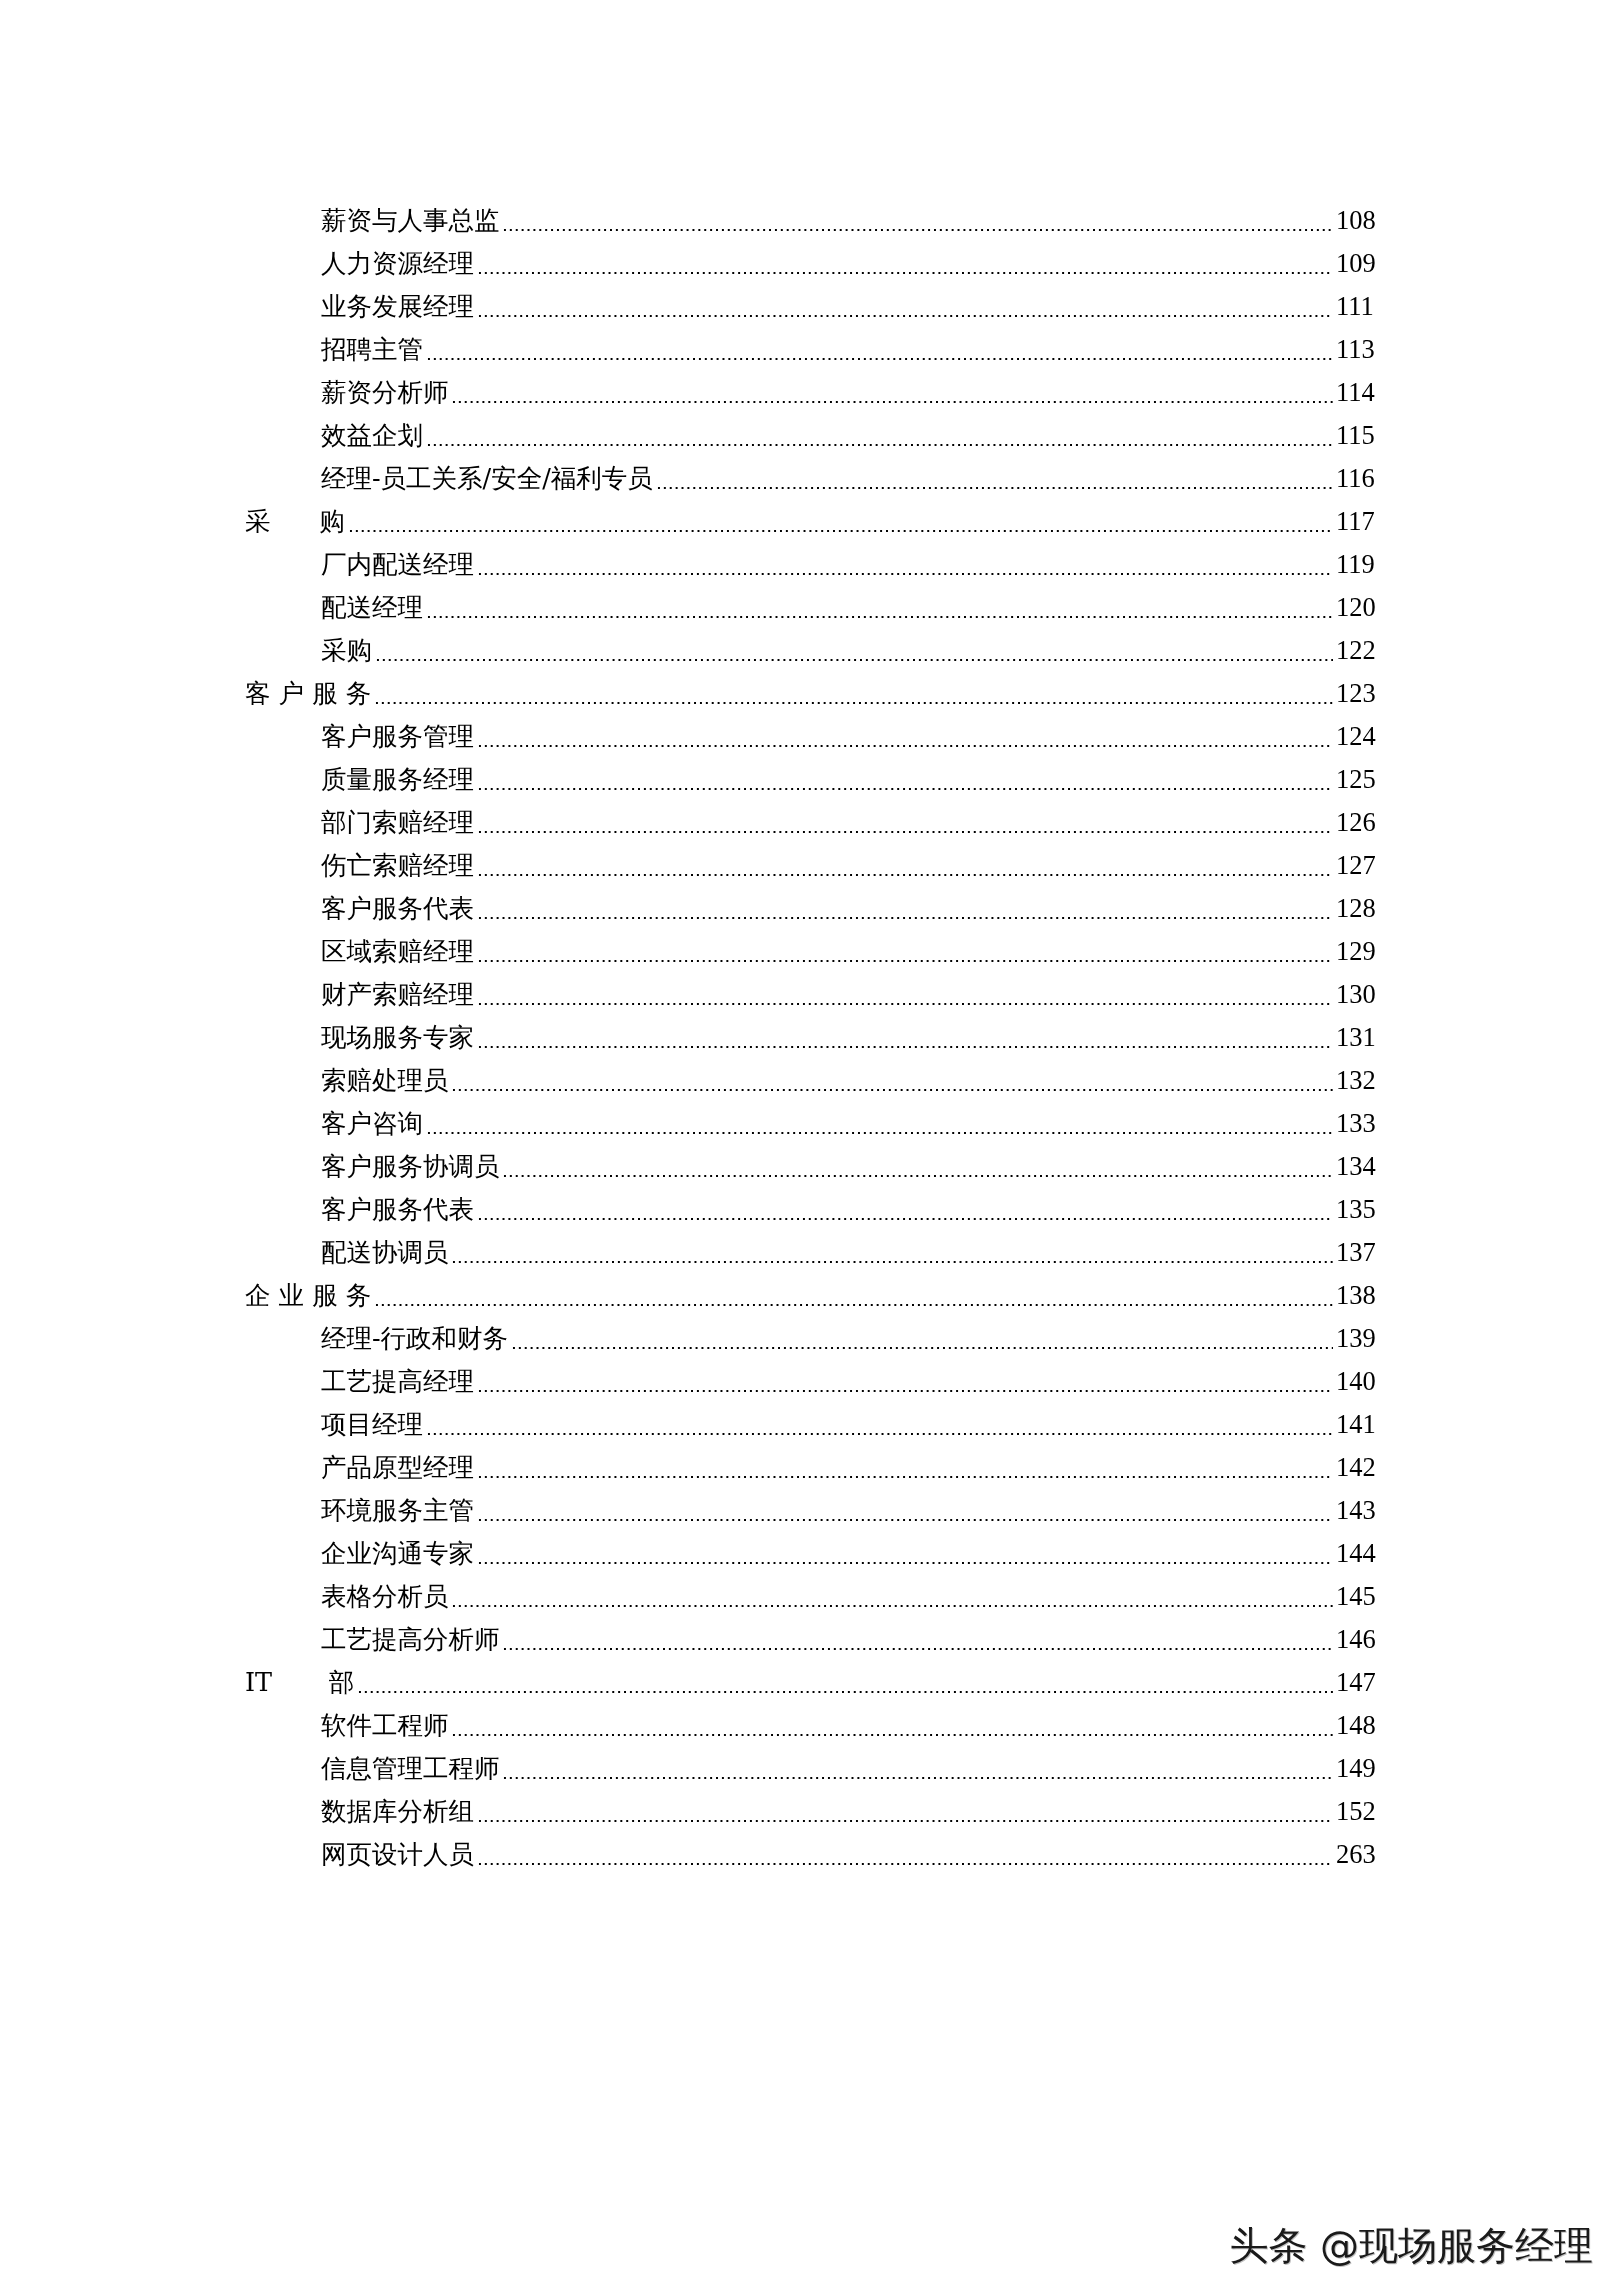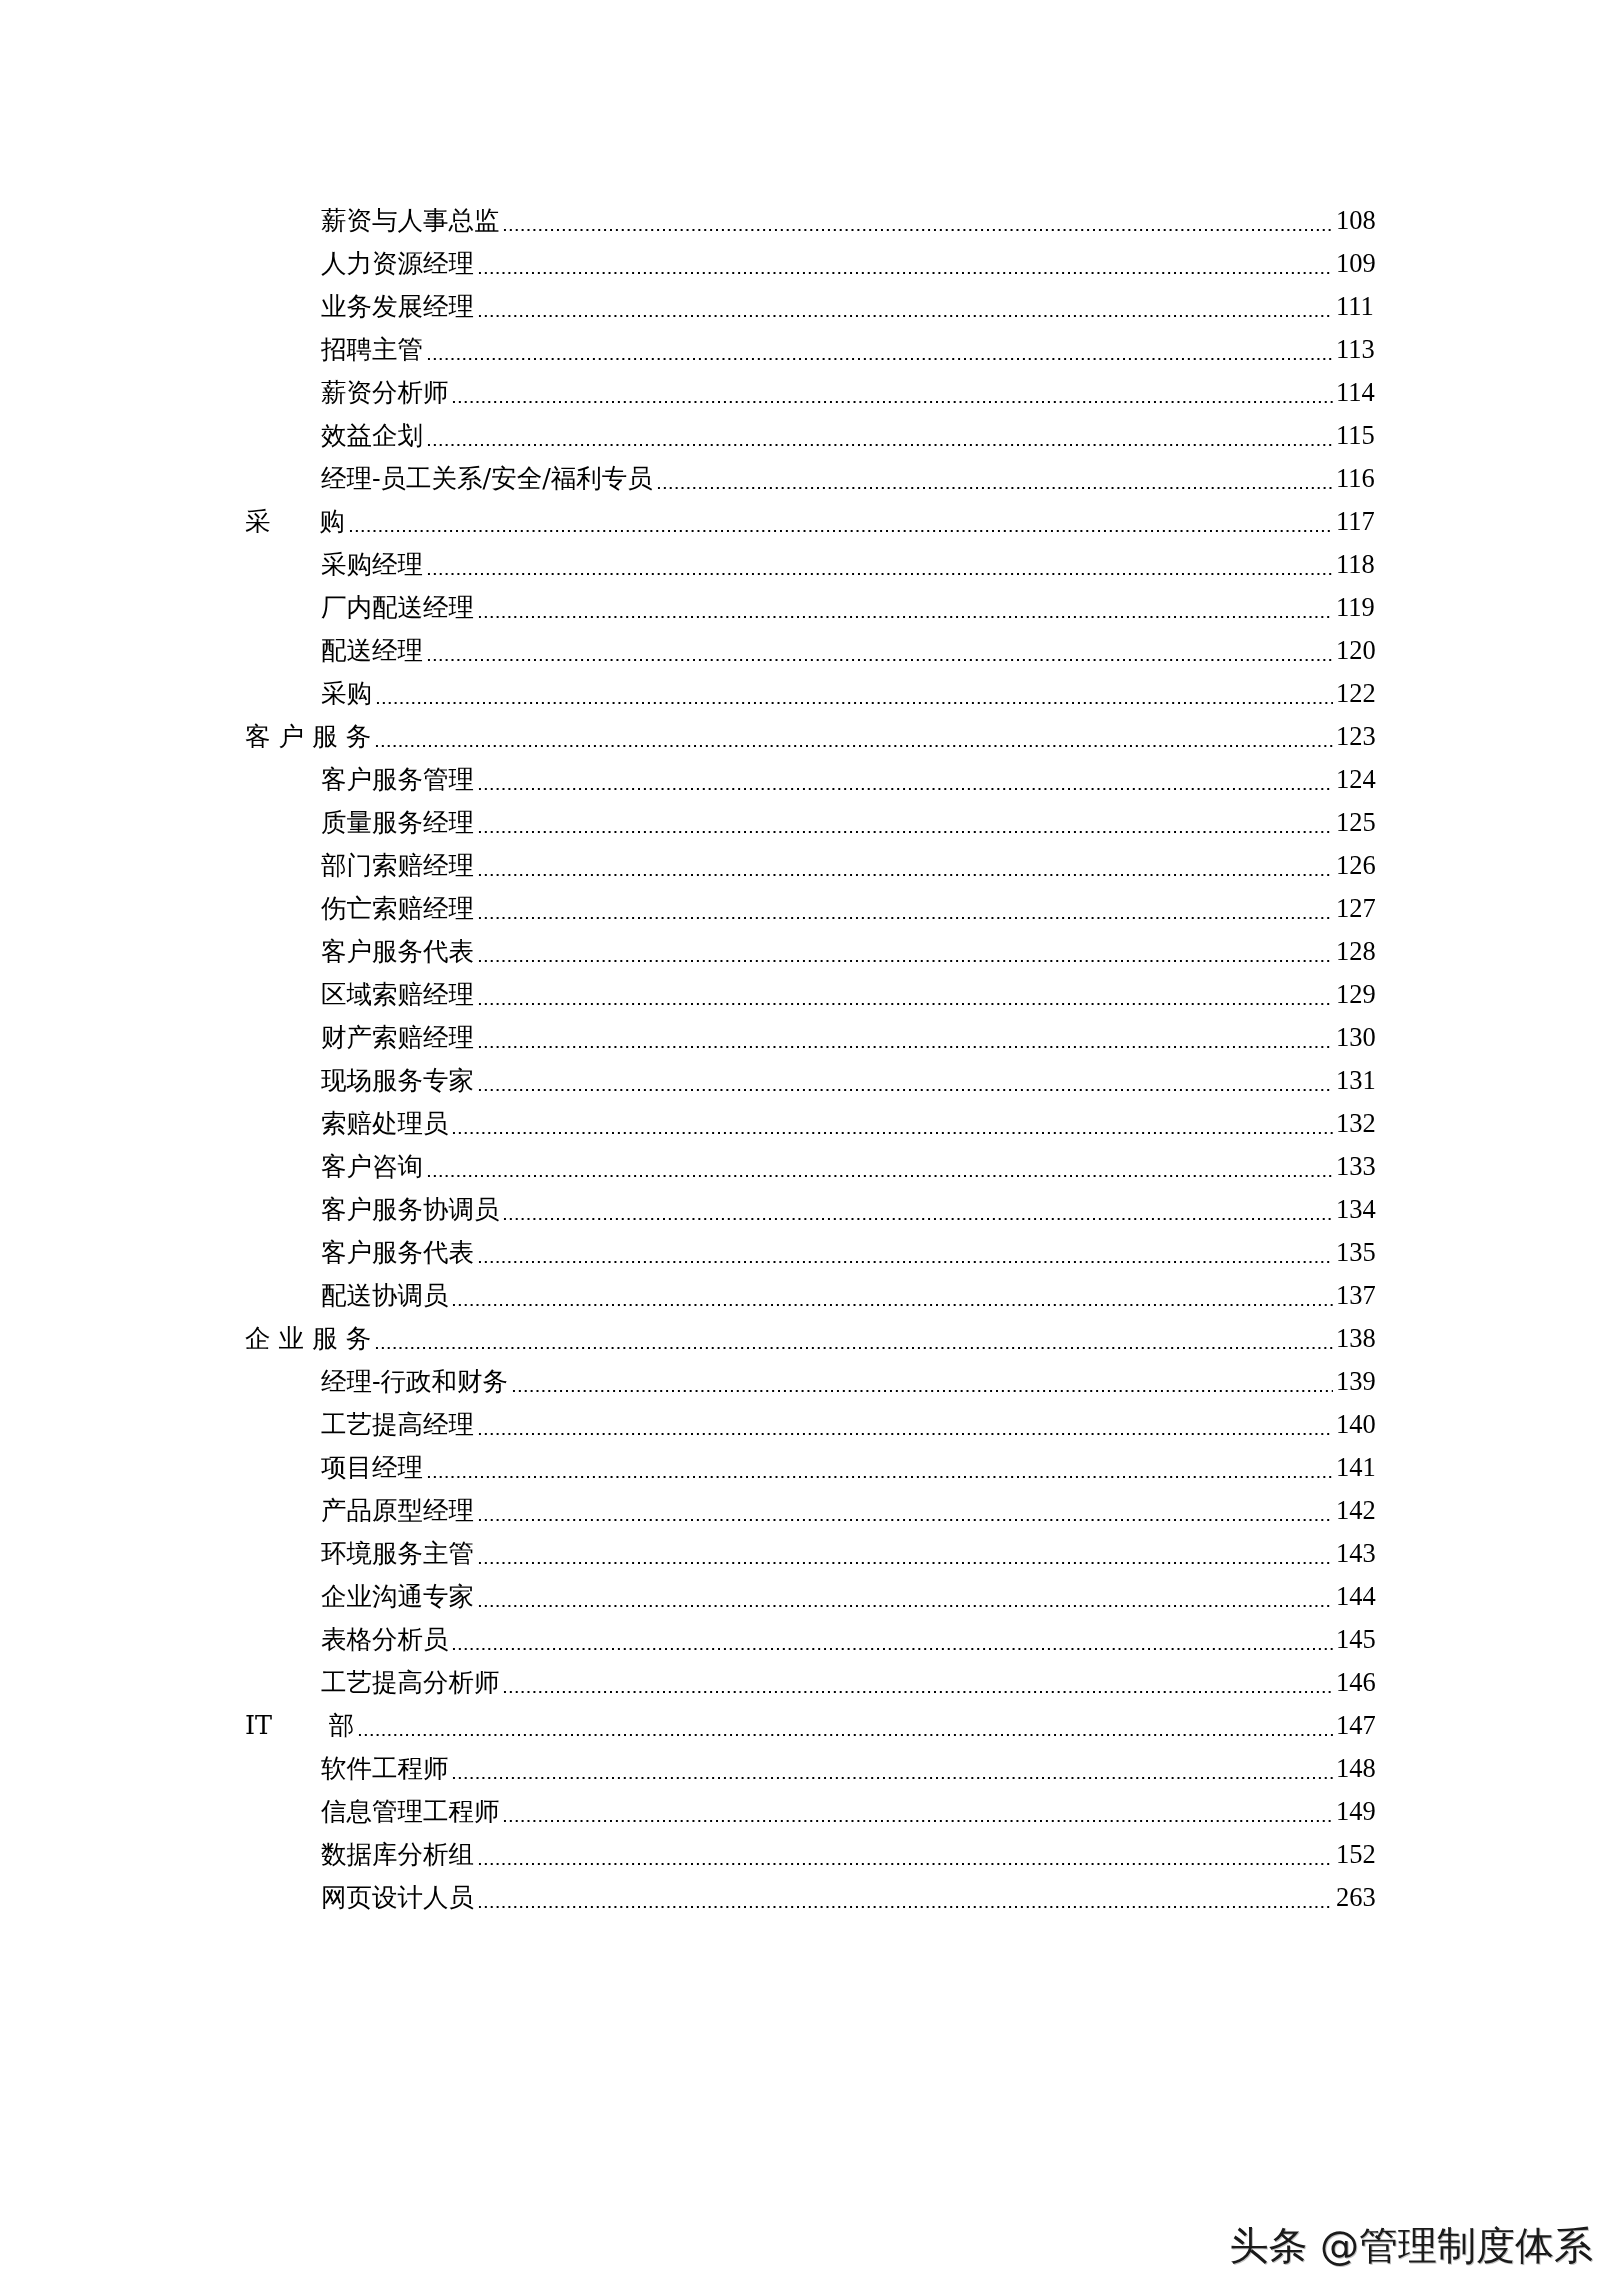--- a/index.html
+++ b/index.html
@@ -121,25 +121,20 @@
         <span class="toc-label">经理-员工关系/安全/福利专员</span>
         <span class="toc-leader"></span>
         <span class="toc-page">116</span>
       </div>
       <div class="toc-row section">
         <span class="toc-label">采      购</span>
         <span class="toc-leader"></span>
         <span class="toc-page">117</span>
       </div>
       <div class="toc-row item">
-        <span class="toc-label">采购经理</span>
-        <span class="toc-leader"></span>
-        <span class="toc-page">118</span>
-      </div>
-      <div class="toc-row item">
         <span class="toc-label">厂内配送经理</span>
         <span class="toc-leader"></span>
         <span class="toc-page">119</span>
       </div>
       <div class="toc-row item">
         <span class="toc-label">配送经理</span>
         <span class="toc-leader"></span>
         <span class="toc-page">120</span>
       </div>
       <div class="toc-row item">
@@ -283,14 +278,14 @@
         <span class="toc-page">152</span>
       </div>
       <div class="toc-row item">
         <span class="toc-label">网页设计人员</span>
         <span class="toc-leader"></span>
         <span class="toc-page">263</span>
       </div>
     </div>
 </div>
 
-<div class="watermark">头条 @管理制度体系</div>
+<div class="watermark">头条 @现场服务经理</div>
 
 
 </body></html>

